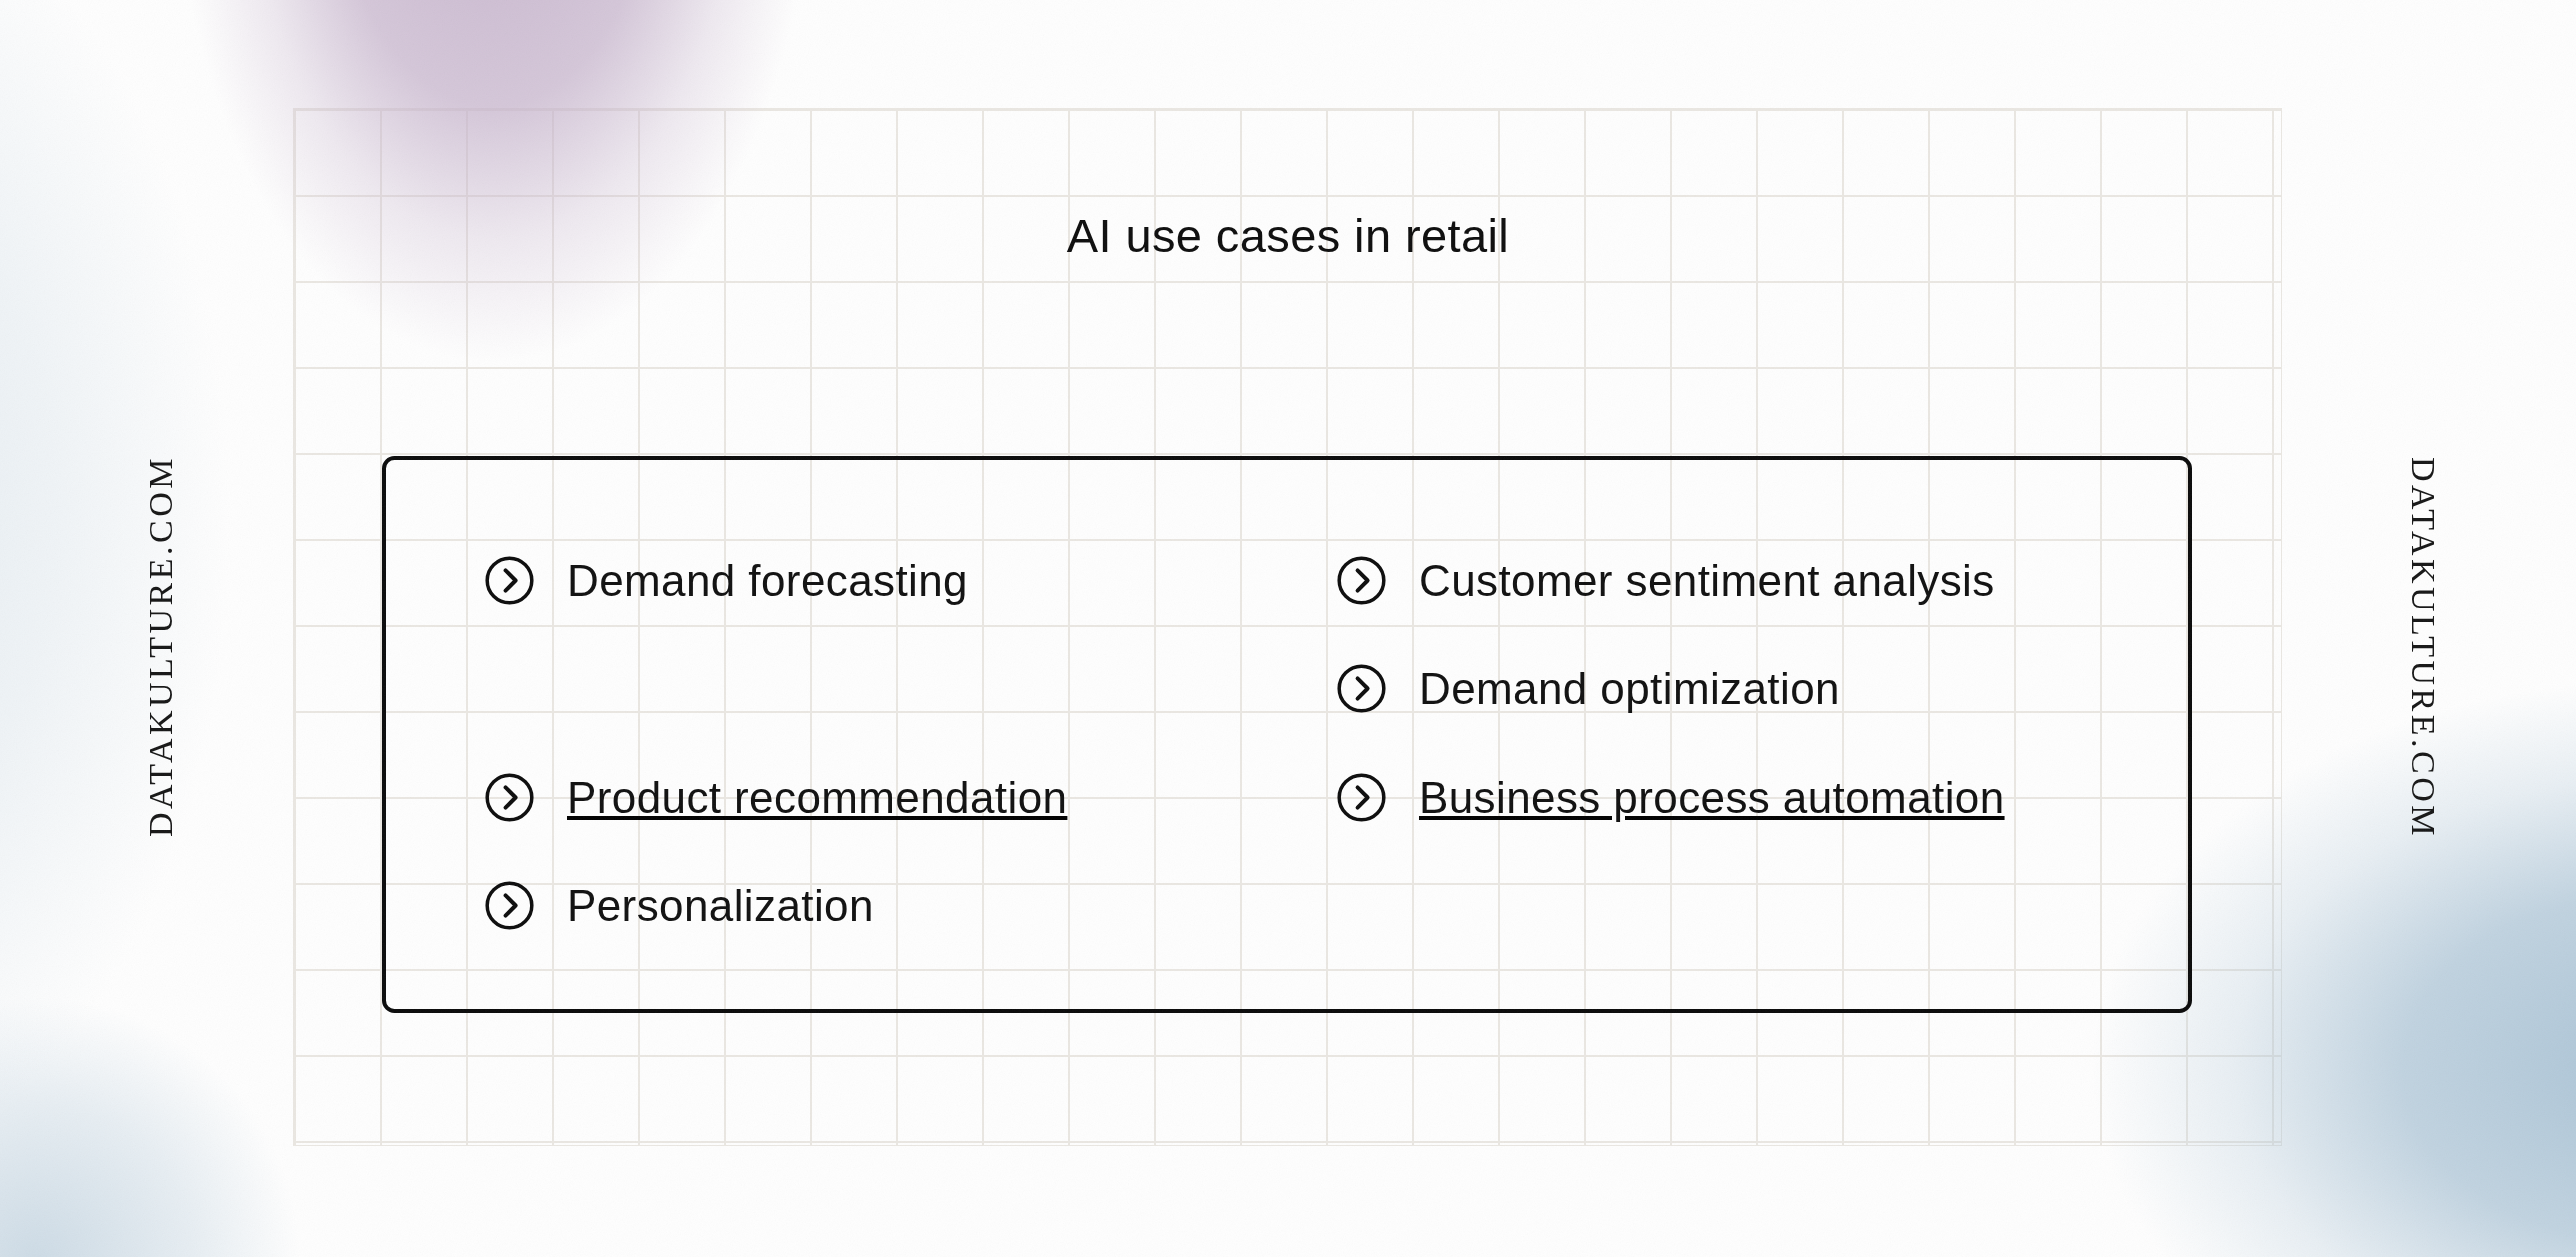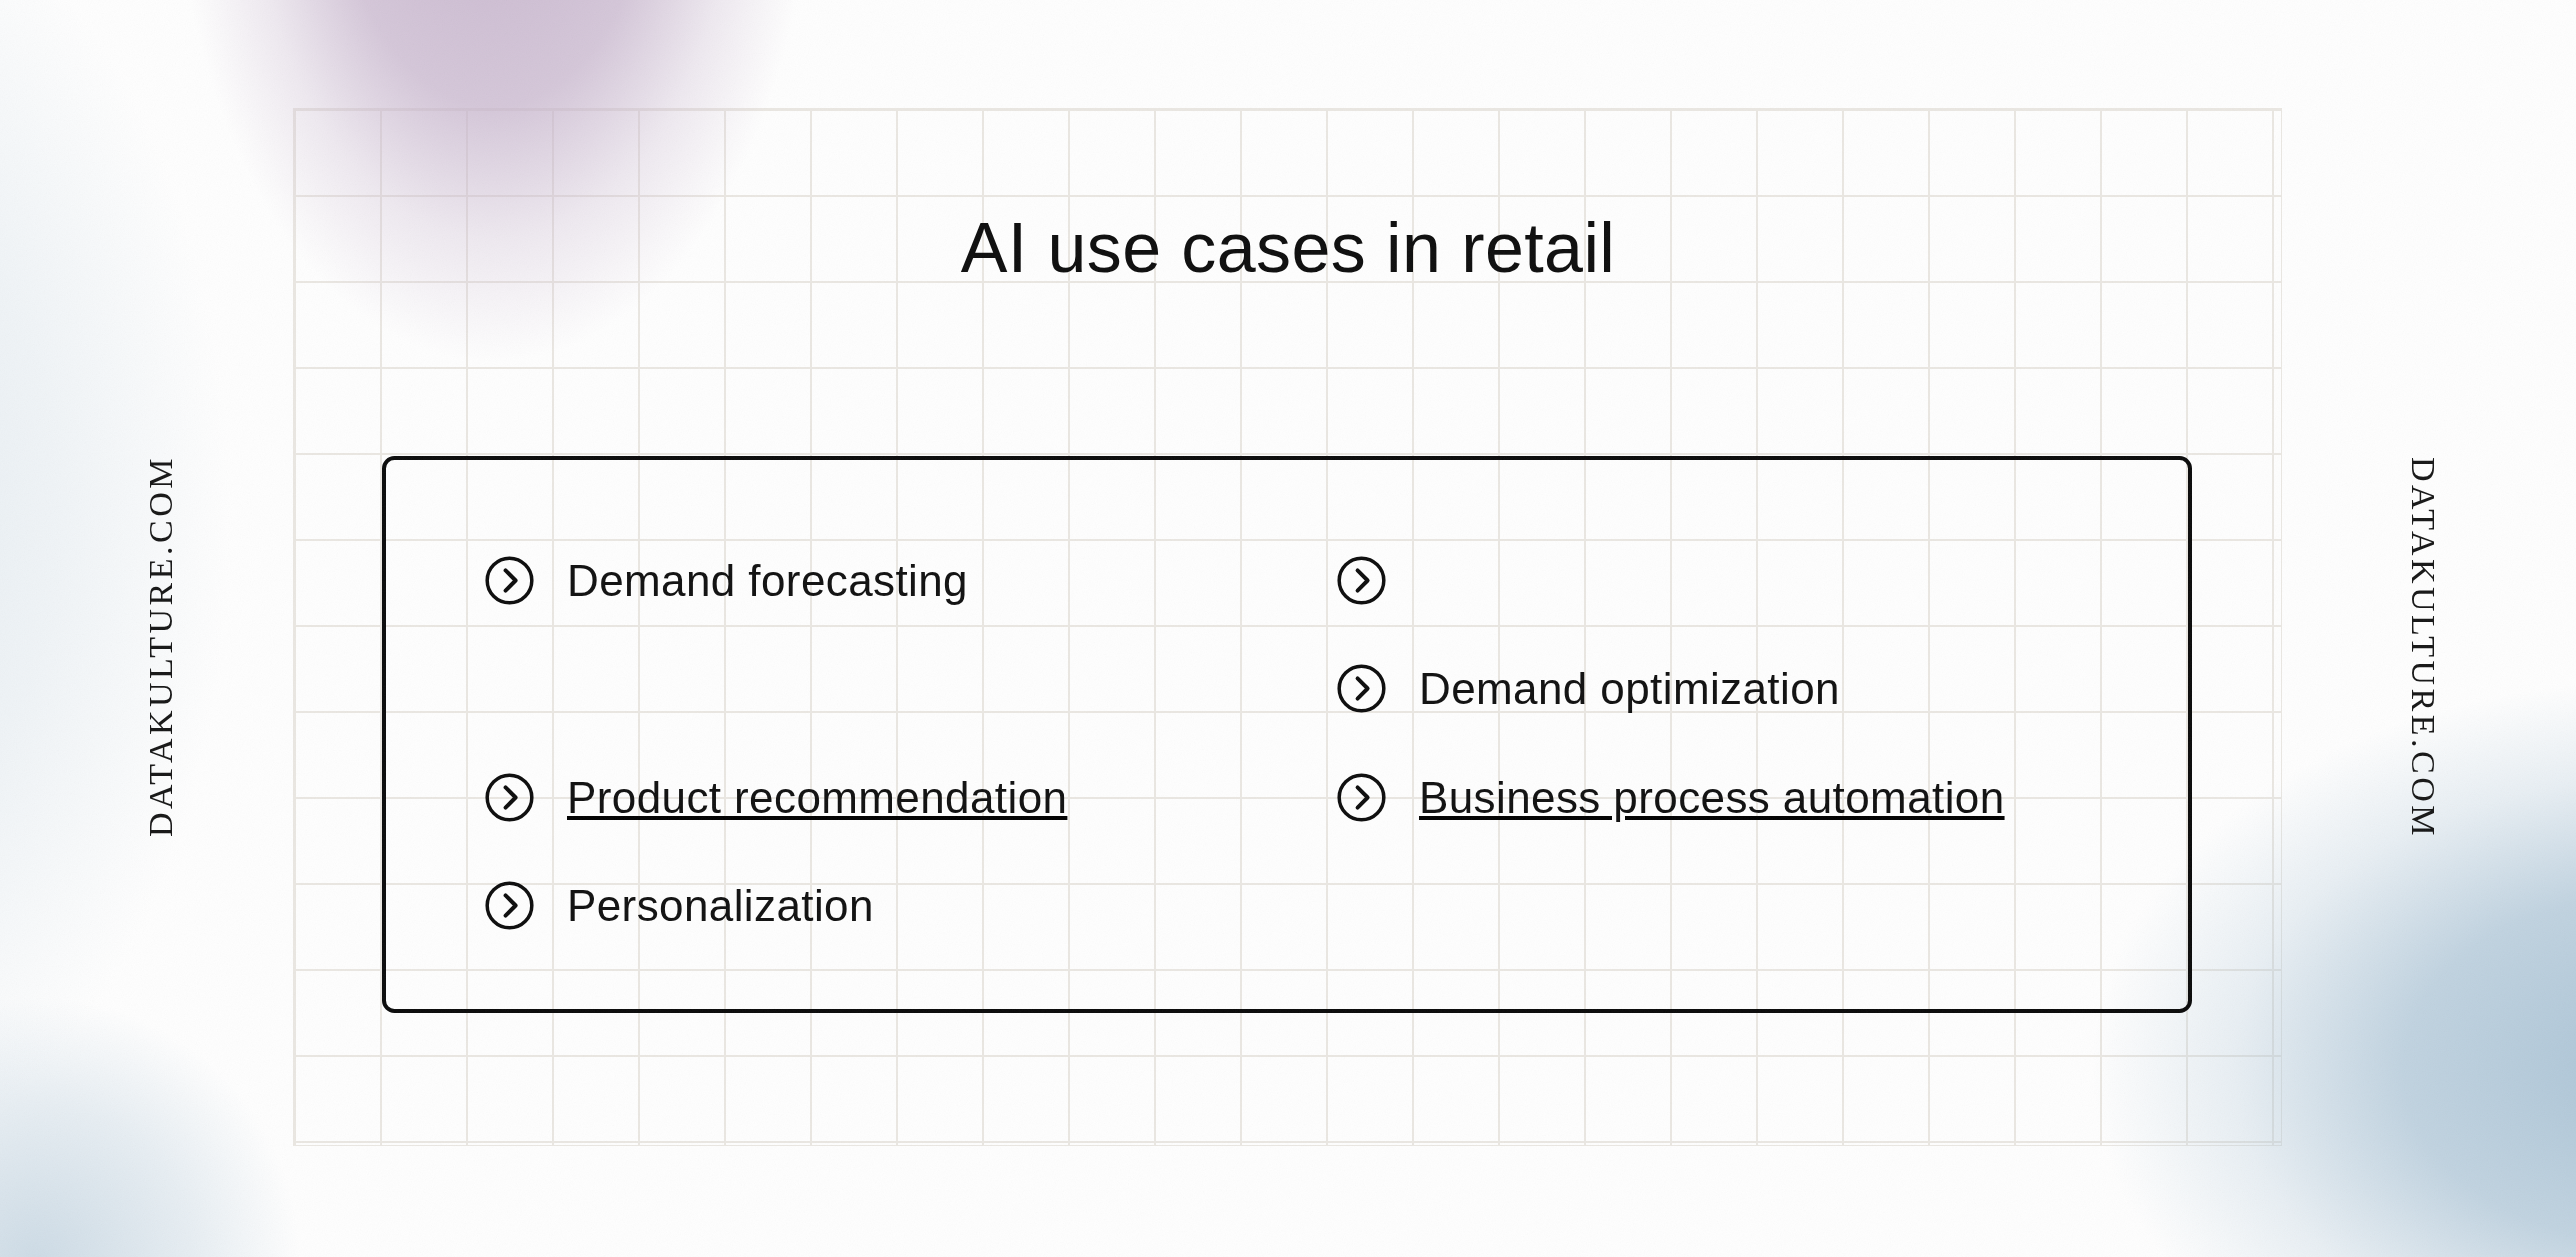--- a/index.html
+++ b/index.html
@@ -29,21 +29,21 @@
     left:176px;top:-662px;width:635px;height:1024px;
     background:radial-gradient(closest-side, rgba(196,177,202,0.95), rgba(196,177,202,0.72) 50%, rgba(196,177,202,0.28) 76%, rgba(196,177,202,0) 100%);
   }
   .blob-blue{
     left:2092px;top:680px;width:1130px;height:777px;
     background:radial-gradient(closest-side, rgba(166,192,211,0.95), rgba(166,192,211,0.70) 45%, rgba(166,192,211,0.25) 75%, rgba(166,192,211,0) 100%);
   }
   
   .title{
     position:absolute;left:0;top:210px;width:2576px;
-    text-align:center;font-size:70px;line-height:1.1;letter-spacing:0.4px;
+    text-align:center;font-size:47px;line-height:1.1;letter-spacing:0.4px;
     color:#0d0d0d;
   }
   
   .frame{
     position:absolute;left:382px;top:456px;width:1810px;height:557px;
     box-sizing:border-box;border:4.4px solid #0a0a0a;border-radius:12.4px;
     background:transparent;
   }
   
   .item{
@@ -105,20 +105,21 @@
       <polyline points="23.5,16.5 35,28 23.5,39.5" fill="none" stroke="#0c0c0c" stroke-width="4.5" stroke-linecap="round" stroke-linejoin="round"></polyline>
     </svg>
     <span class="label">Personalization</span>
   </div>
 
   <div class="item col-r row-0">
     <svg class="icon" width="49" height="49" viewBox="0 0 56 56">
       <circle cx="28" cy="28" r="25.5" fill="none" stroke="#0c0c0c" stroke-width="4"></circle>
       <polyline points="23.5,16.5 35,28 23.5,39.5" fill="none" stroke="#0c0c0c" stroke-width="4.5" stroke-linecap="round" stroke-linejoin="round"></polyline>
     </svg>
+    <span class="label">Customer sentiment analysis</span>
   </div>
   <div class="item col-r row-1">
     <svg class="icon" width="49" height="49" viewBox="0 0 56 56">
       <circle cx="28" cy="28" r="25.5" fill="none" stroke="#0c0c0c" stroke-width="4"></circle>
       <polyline points="23.5,16.5 35,28 23.5,39.5" fill="none" stroke="#0c0c0c" stroke-width="4.5" stroke-linecap="round" stroke-linejoin="round"></polyline>
     </svg>
     <span class="label">Demand optimization</span>
   </div>
   <div class="item col-r row-2">
     <svg class="icon" width="49" height="49" viewBox="0 0 56 56">

